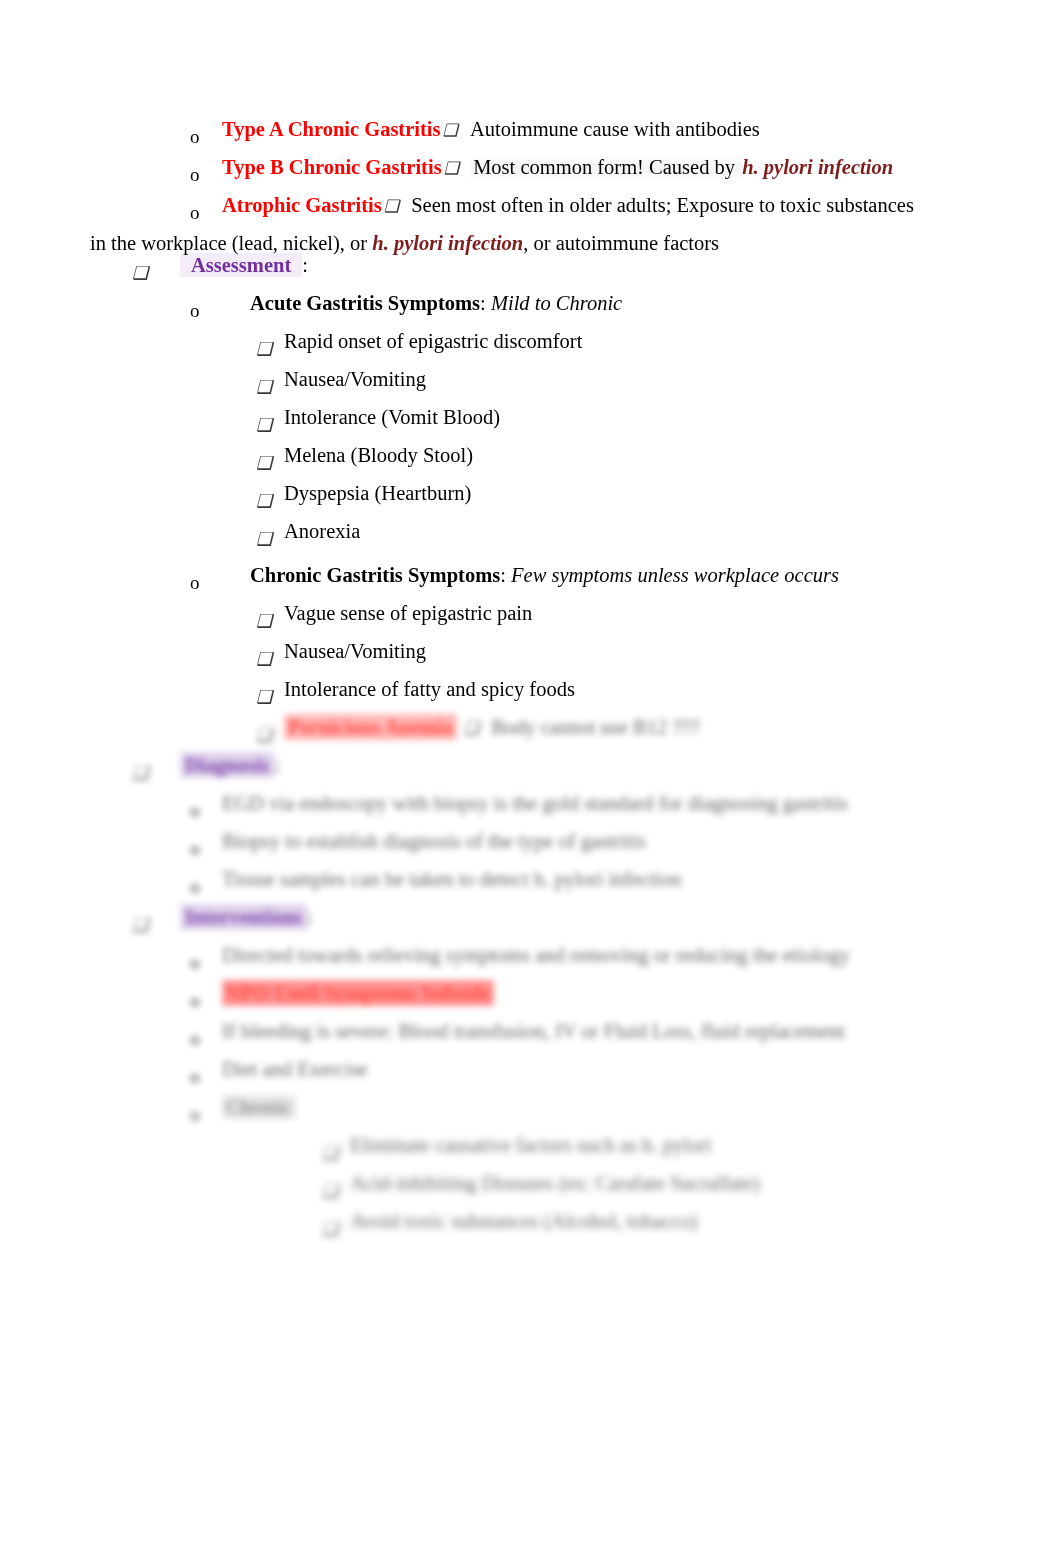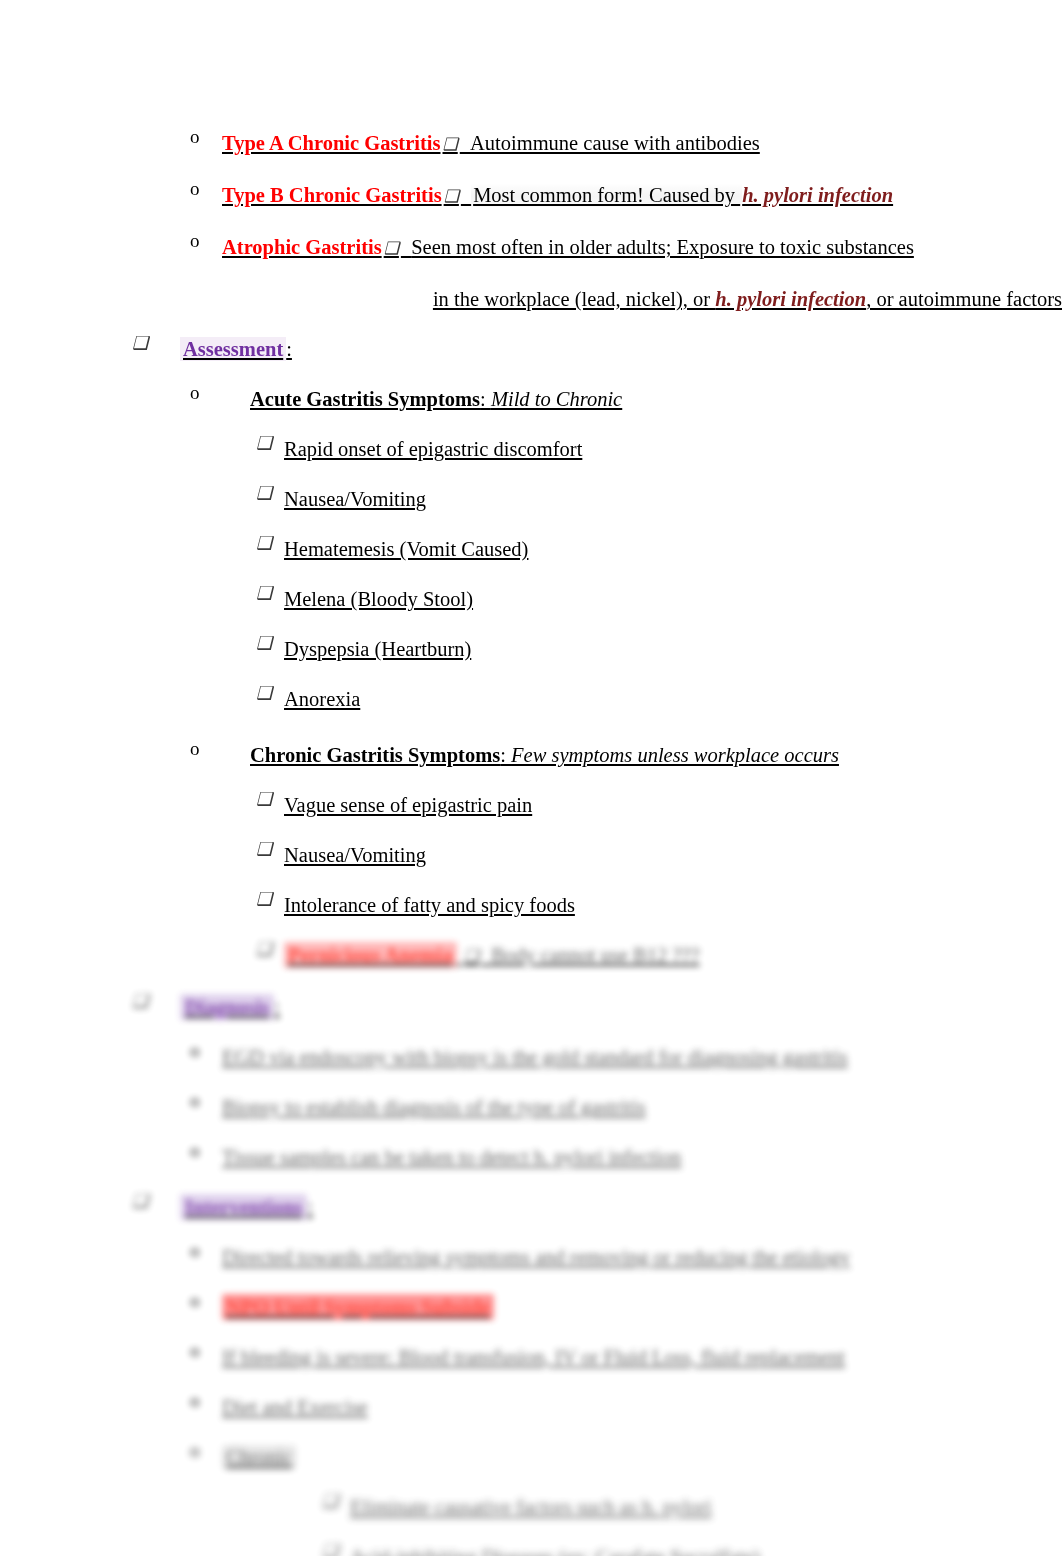--- a/index.html
+++ b/index.html
@@ -36,38 +36,37 @@
   .marker {
     flex: 0 0 auto;
     text-align: left;
     font-size: 19px;
     line-height: 38px;
     color: #000000;
   }
 
   .text {
     flex: 1 1 auto;
-    line-height: 50px;
-    text-decoration: underline;
+    line-height: 22px;
   }
 
   
   .lvl1 { padding-left: 136px; }     
   .lvl1 .marker { width: 44px; }
 
   .lvl2 { padding-left: 190px; }     
   .lvl2 .marker { width: 32px; }
 
   .lvl3 { padding-left: 256px; }     
   .lvl3 .marker { width: 28px; }
 
   .lvl4 { padding-left: 322px; }     
   .lvl4 .marker { width: 28px; }
 
-  .cont-lvl2 { padding-left: 114px; text-align: right; } 
+  .cont-lvl2 { padding-left: 90px; } 
 
   
   .red-bold {
     color: #FF0000;
     font-weight: bold;
   }
   .red-bolditalic {
     color: #7f1d1d;
     font-weight: bold;
     font-style: italic;
@@ -96,21 +95,21 @@
   
   .shade-gray {
     background: linear-gradient(to bottom,
                 rgba(255,255,255,0) 0%,
                 rgba(0,0,0,0.045) 55%,
                 rgba(0,0,0,0.015) 100%);
     padding: 1px 2px;
   }
   .shade-lav {
     background: rgba(126,48,160,0.085);
-    padding: 1px 3px;
+    padding: 1px 11px;
   }
   .blur-2  { filter: blur(3.0px); opacity: 0.92; }
   .blur-3  { filter: blur(3.4px); opacity: 0.90; }
   .blur-4  { filter: blur(3.8px); opacity: 0.88; }
 
   .hl-red {
     background: rgba(255, 70, 70, 0.42);
     padding: 2px 4px;
     border-radius: 2px;
   }
@@ -183,21 +182,21 @@
   <div class="row lvl3">
     <span class="marker tofu">❑</span>
     <span class="text">Rapid onset of epigastric discomfort</span>
   </div>
   <div class="row lvl3">
     <span class="marker tofu">❑</span>
     <span class="text">Nausea/Vomiting</span>
   </div>
   <div class="row lvl3">
     <span class="marker tofu">❑</span>
-    <span class="text">Hematemesis (Vomit Caused)</span>
+    <span class="text">Intolerance (Vomit Blood)</span>
   </div>
   <div class="row lvl3">
     <span class="marker tofu">❑</span>
     <span class="text">Melena (Bloody Stool)</span>
   </div>
   <div class="row lvl3">
     <span class="marker tofu">❑</span>
     <span class="text">Dyspepsia (Heartburn)</span>
   </div>
   <div class="row lvl3">

